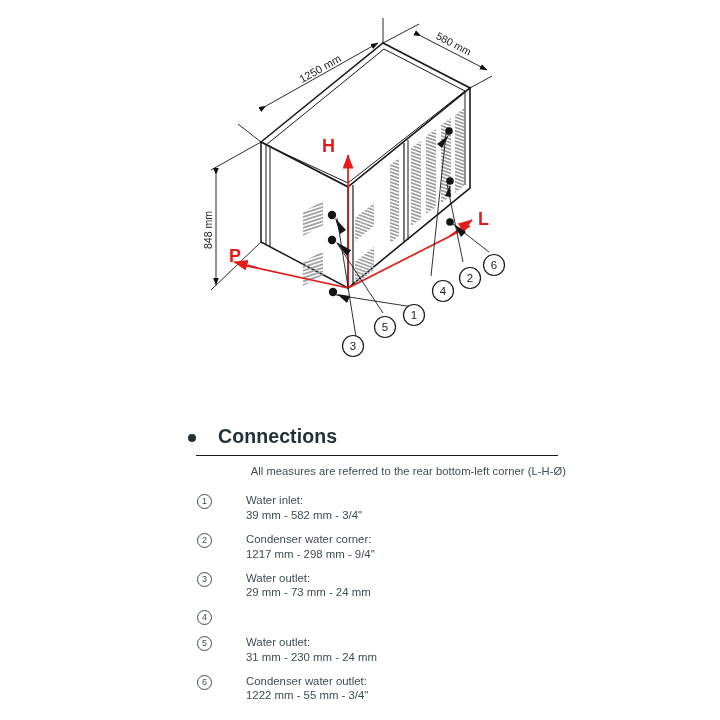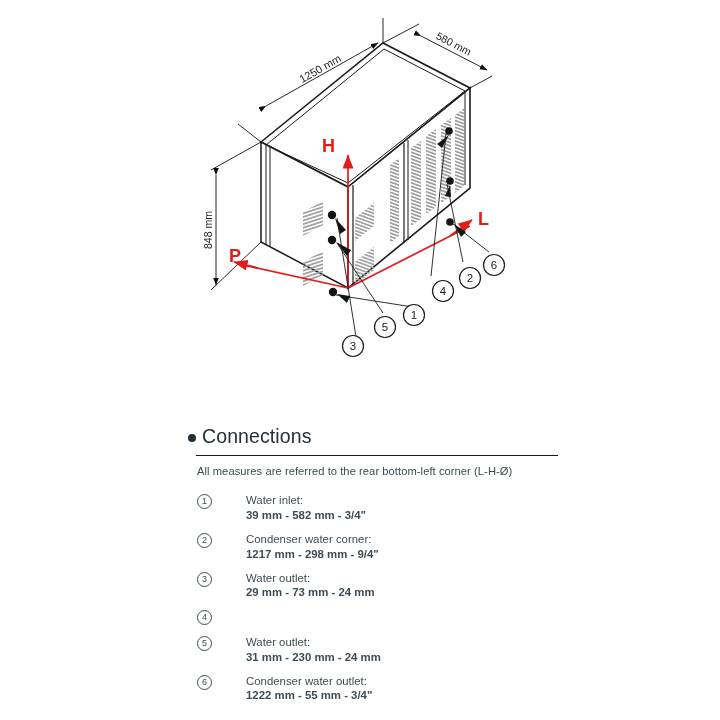--- a/index.html
+++ b/index.html
@@ -6,44 +6,45 @@
   body{
     width:720px;height:720px;
     background:#ffffff;
     font-family:"Liberation Sans", sans-serif;
     overflow:hidden;
     position:relative;
   }
   #drawing{position:absolute;left:0;top:0;width:720px;height:400px;}
   .conn-block{position:absolute;left:186px;top:425px;width:380px;}
   .heading{
-    display:flex;align-items:center;gap:6px;
-    color:#243038;font-size:19.5px;font-weight:400;
+    display:flex;align-items:center;gap:22px;
+    color:#243038;font-size:19.5px;font-weight:700;
     letter-spacing:.1px;margin:0 0 7px 2px;
   }
   .heading .bullet{
     width:8px;height:8px;border-radius:50%;
     background:#243038;display:inline-block;flex:0 0 auto;
     margin-top:2px;
   }
   .rule{height:1.4px;background:#1b1b1b;width:362px;margin-left:10px;}
   .note{
     color:#3e4c54;font-size:11.2px;margin:9px 0 0 11px;
     letter-spacing:.05px;
+    text-align:right;
   }
   .items{margin:16px 0 0 11px;}
   .item{display:flex;gap:6px;margin-bottom:9.5px;}
   .circ{
     flex:0 0 auto;width:13px;height:13px;border-radius:50%;
     border:1.1px solid #3e4c54;color:#3e4c54;
     font-size:9px;line-height:12.4px;text-align:center;
     margin-top:1px;
   }
   .itxt{color:#3e4c54;font-size:11.4px;line-height:14.6px;margin-left:28px;}
-  .itxt .l2{display:block;font-weight:bold;}
+  .itxt .l2{display:block;}
   svg text{font-family:"Liberation Sans", sans-serif;}
 </style>
 </head>
 <body>
 
 <svg id="drawing" viewBox="0 0 720 400">
   <defs>
     <marker id="ar" markerWidth="9" markerHeight="9" refX="8" refY="3.2" orient="auto">
       <path d="M0,0 L8.4,3.2 L0,6.4 Z" fill="#111"></path>
     </marker>

